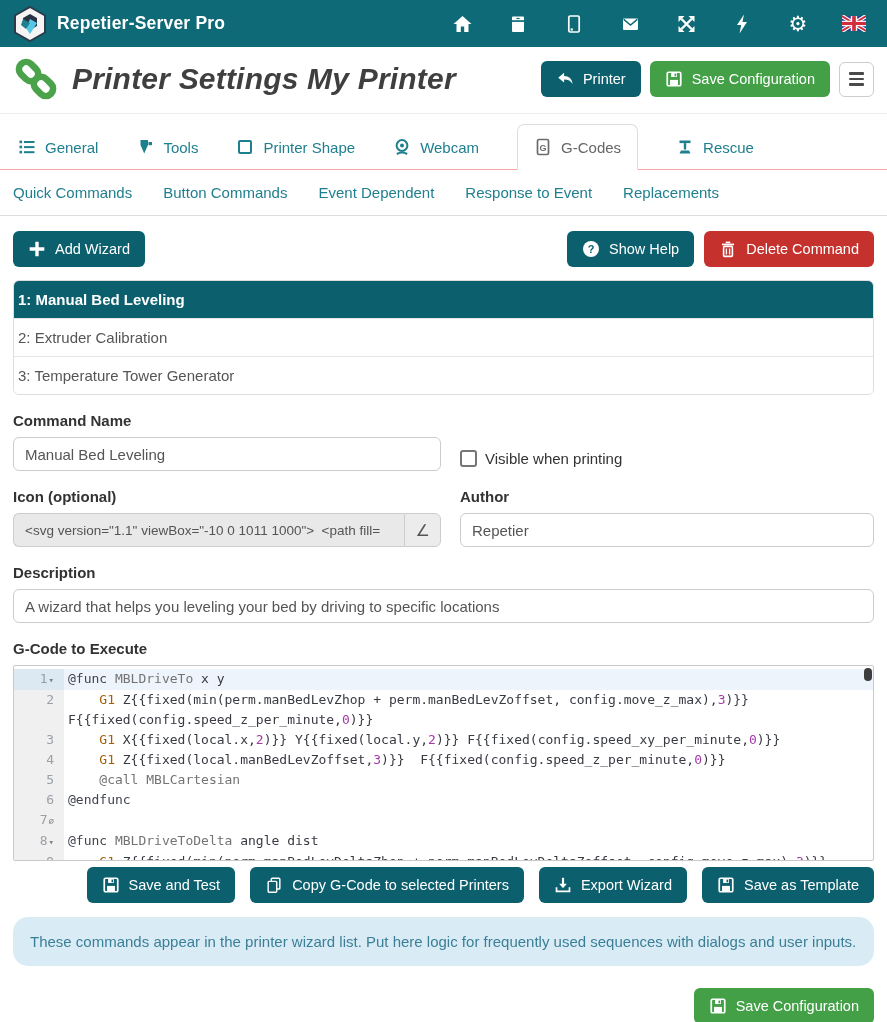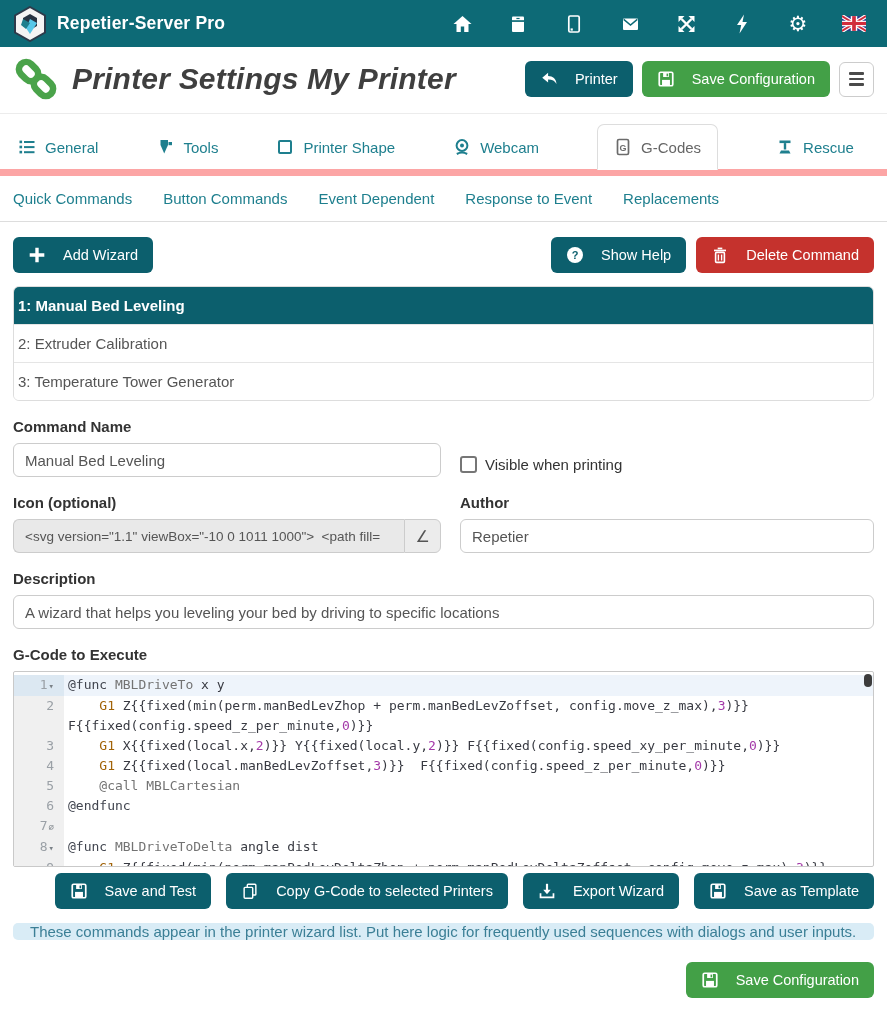--- a/index.html
+++ b/index.html
@@ -11,31 +11,31 @@
   
   .navbar { height:47px; background:#0d6a76; display:flex; align-items:center; padding:0 13px; }
   .brand { color:#fff; font-size:17.5px; font-weight:700; margin-left:10px; letter-spacing:.2px; }
   .nav-icons { margin-left:auto; display:flex; align-items:center; gap:32px; padding-right:8px; }
   .nav-icon { display:flex; align-items:center; justify-content:center; width:24px; height:22px; cursor:pointer; }
   .gear-glyph { color:#fff; font-size:21px; line-height:1; }
   
   .page-head { display:flex; align-items:center; padding:9px 13px 11px; border-bottom:1px solid #ececec; }
   .title { font-size:30px; color:#3f3f3f; font-weight:700; margin:0 0 0 13px; letter-spacing:.2px;font-style:italic; }
   .head-actions { margin-left:auto; display:flex; gap:9px; align-items:center; }
-  .btn { display:inline-flex; align-items:center; gap:17px; border:none; border-radius:6px; color:#fff;
+  .btn { display:inline-flex; align-items:center; gap:9px; border:none; border-radius:6px; color:#fff;
          font-size:14.5px; font-weight:500; padding:0 15px; height:36px; font-family:inherit; cursor:pointer; white-space:nowrap; }
   .btn svg { flex:none; }
   .btn-teal  { --btn-bg:#0c5f6d; background:#0c5f6d; }
   .btn-green { --btn-bg:#43a047; background:#43a047; }
   .btn-red   { --btn-bg:#c5322d; background:#c5322d; }
   .btn-menu { width:35px; height:35px; background:#fff; border:1px solid #ccc; border-radius:6px;
               display:flex; flex-direction:column; justify-content:center; align-items:center; gap:3px; cursor:pointer; }
   .btn-menu i { width:15px; height:2.4px; background:#4a4a4a; border-radius:1px; }
   
-  .tabs { display:flex; align-items:flex-end; padding:10px 18px 0; border-bottom:7px solid #fca5a5; gap:58px; }
+  .tabs { display:flex; align-items:flex-end; padding:10px 18px 0; border-bottom:1px solid #fca5a5; gap:38px; }
   .tab { display:flex; align-items:center; gap:9px; color:#1e7f8e; font-size:15px; padding:13px 0; cursor:pointer; }
   .tab.active { border:1px solid #ddd; border-bottom:1px solid #fff; border-radius:7px 7px 0 0;
                 padding:13px 16px; margin-bottom:-1px; color:#666; background:#fff; }
   .subtabs { display:flex; align-items:flex-end; padding:0 13px; border-bottom:1px solid #ddd; gap:31px; }
   .subtab { color:#1e7f8e; font-size:15px; padding:14px 0; cursor:pointer; }
   .subtab.active { border:1px solid #ddd; border-bottom-color:#fff; border-radius:7px 7px 0 0;
                    padding:14px 17px; margin-bottom:-1px; color:#555; background:#fff; }
   
   .toolbar { display:flex; margin:15px 13px 0; gap:10px; }
   .spacer { flex:1; }
@@ -72,21 +72,21 @@
   .ed-code { flex:1; white-space:pre-wrap; word-break:break-word; color:#383a42; padding-left:4px; }
   .fold { font-size:9px; color:#7a8187; margin-left:1px; }
   .ed-code i { font-style:normal; }
   .tk-kw { color:#41454f; }
   .tk-fn { color:#737373; }
   .tk-g  { color:#a16207; }
   .tk-num{ color:#a338a8; }
   .scroll-thumb { position:absolute; top:2px; right:1px; width:8px; height:13px; background:#3c3c3c; border-radius:4px; cursor:pointer; }
   
   .actions { display:flex; justify-content:flex-end; gap:15px; margin:6px 13px 0; }
-  .info-box { margin:14px 13px 0; background:#d9ecf6; border-radius:5px; padding:0 17px;
+  .info-box { margin:14px 13px 0; background:#d9ecf6; border-radius:15px; padding:16px 17px;
               color:#3b7f96; font-size:15px; }
   .footer { display:flex; justify-content:flex-end; margin:22px 13px 0; }
   .icon18 { width:18px; height:18px; }
 </style>
 </head>
 <body>
 
 <div class="navbar">
   <svg width="34" height="36" viewBox="0 0 34 36">
     <polygon points="17,1 32,9.5 32,26.5 17,35 2,26.5 2,9.5" fill="#f4f4f4" stroke="#2d3a4a" stroke-width="2"></polygon>

